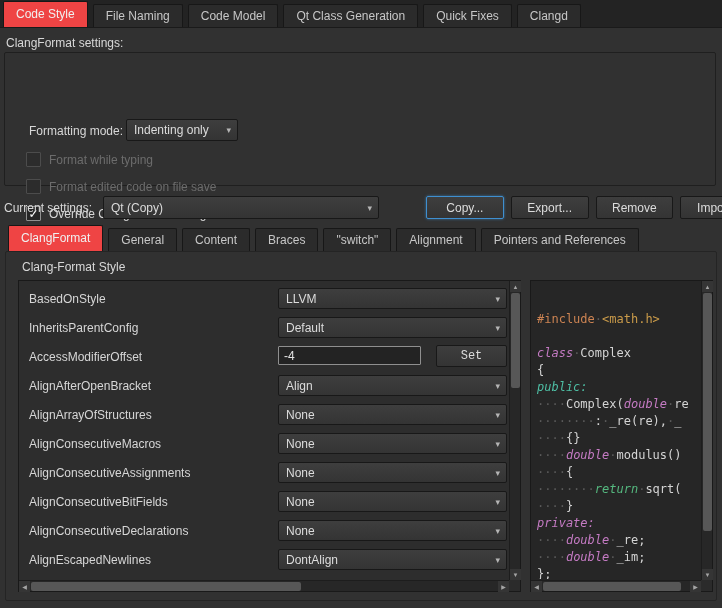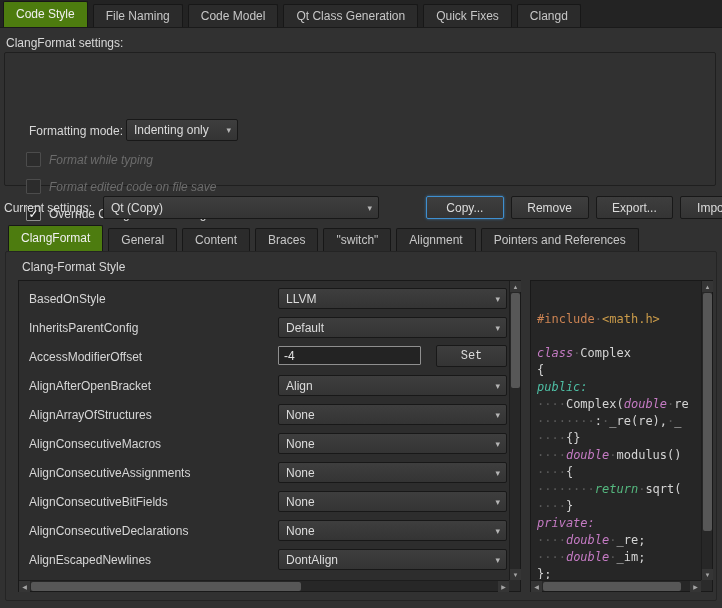--- a/index.html
+++ b/index.html
@@ -12,21 +12,21 @@
   .top-tabbar{
     position:absolute;left:0;top:0;width:722px;height:28px;
     background:#232323;border-bottom:1px solid #1a1a1a;
     display:flex;align-items:flex-end;padding-left:3px;gap:5px;box-sizing:border-box;
   }
   .tab{
     height:22px;line-height:22px;padding:0 12px;background:#2b2b2b;
     border:1px solid #171717;border-bottom:none;color:#c7c7c7;
     border-radius:2px 2px 0 0;white-space:nowrap;cursor:default;
   }
-  .tab.active{background:#4d7c0f;color:#f0f0f0;height:25px;line-height:25px;}
+  .tab.active{background:#ef4444;color:#f0f0f0;height:25px;line-height:25px;}
   
   .section-label{position:absolute;left:6px;top:36px;}
   .groupbox{
     position:absolute;left:4px;top:52px;width:712px;height:134px;
     border:1px solid #1f1f1f;border-radius:2px;box-sizing:border-box;
   }
   .mode-label{position:absolute;left:24px;top:71px;}
   .combo{
     position:absolute;background:linear-gradient(#3e3e3e,#343434);
     border:1px solid #181818;border-radius:2px;color:#dcdcdc;
@@ -39,21 +39,21 @@
   .mode-combo{left:121px;top:66px;width:112px;height:22px;}
   .cb-list{position:absolute;left:21px;top:93px;}
   .cb-row{display:flex;align-items:center;height:27px;}
   .cb-box{
     width:13px;height:13px;border:1px solid #909090;background:#262626;border-radius:1px;
     display:inline-flex;align-items:center;justify-content:center;
     font-size:12px;line-height:12px;color:#ffffff;flex:none;
   }
   .cb-row.disabled .cb-box{border-color:#4c4c4c;background:#2c2c2c;}
   .cb-label{margin-left:8px;}
-  .cb-row.disabled .cb-label{color:#6c6c6c;font-style:italic;}
+  .cb-row.disabled .cb-label{color:#6c6c6c;}
   
   .cs-label{position:absolute;left:4px;top:201px;}
   .cs-combo{left:103px;top:196px;width:276px;height:23px;}
   .cs-buttons{
     position:absolute;left:386px;top:196px;width:332px;height:23px;
     display:flex;gap:7px;margin-left:40px;
   }
   .btn{
     background:linear-gradient(#3e3e3e,#343434);border:1px solid #181818;
     border-radius:2px;color:#dcdcdc;font:inherit;cursor:default;
@@ -149,22 +149,22 @@
     </div>
 </div>
 
 <span class="cs-label">Current settings:</span>
 <div class="combo cs-combo">
   <span>Qt (Copy)</span>
   <span class="combo-arrow">▾</span>
 </div>
 <div class="cs-buttons">
     <button class="btn focused">Copy...</button>
+    <button class="btn">Export...</button>
     <button class="btn">Remove</button>
-    <button class="btn">Export...</button>
     <button class="btn">Import...</button>
   </div>
 
 <div class="inner-tabbar">
     <div class="tab active">ClangFormat</div>
     <div class="tab">General</div>
     <div class="tab">Content</div>
     <div class="tab">Braces</div>
     <div class="tab">"switch"</div>
     <div class="tab">Alignment</div>

